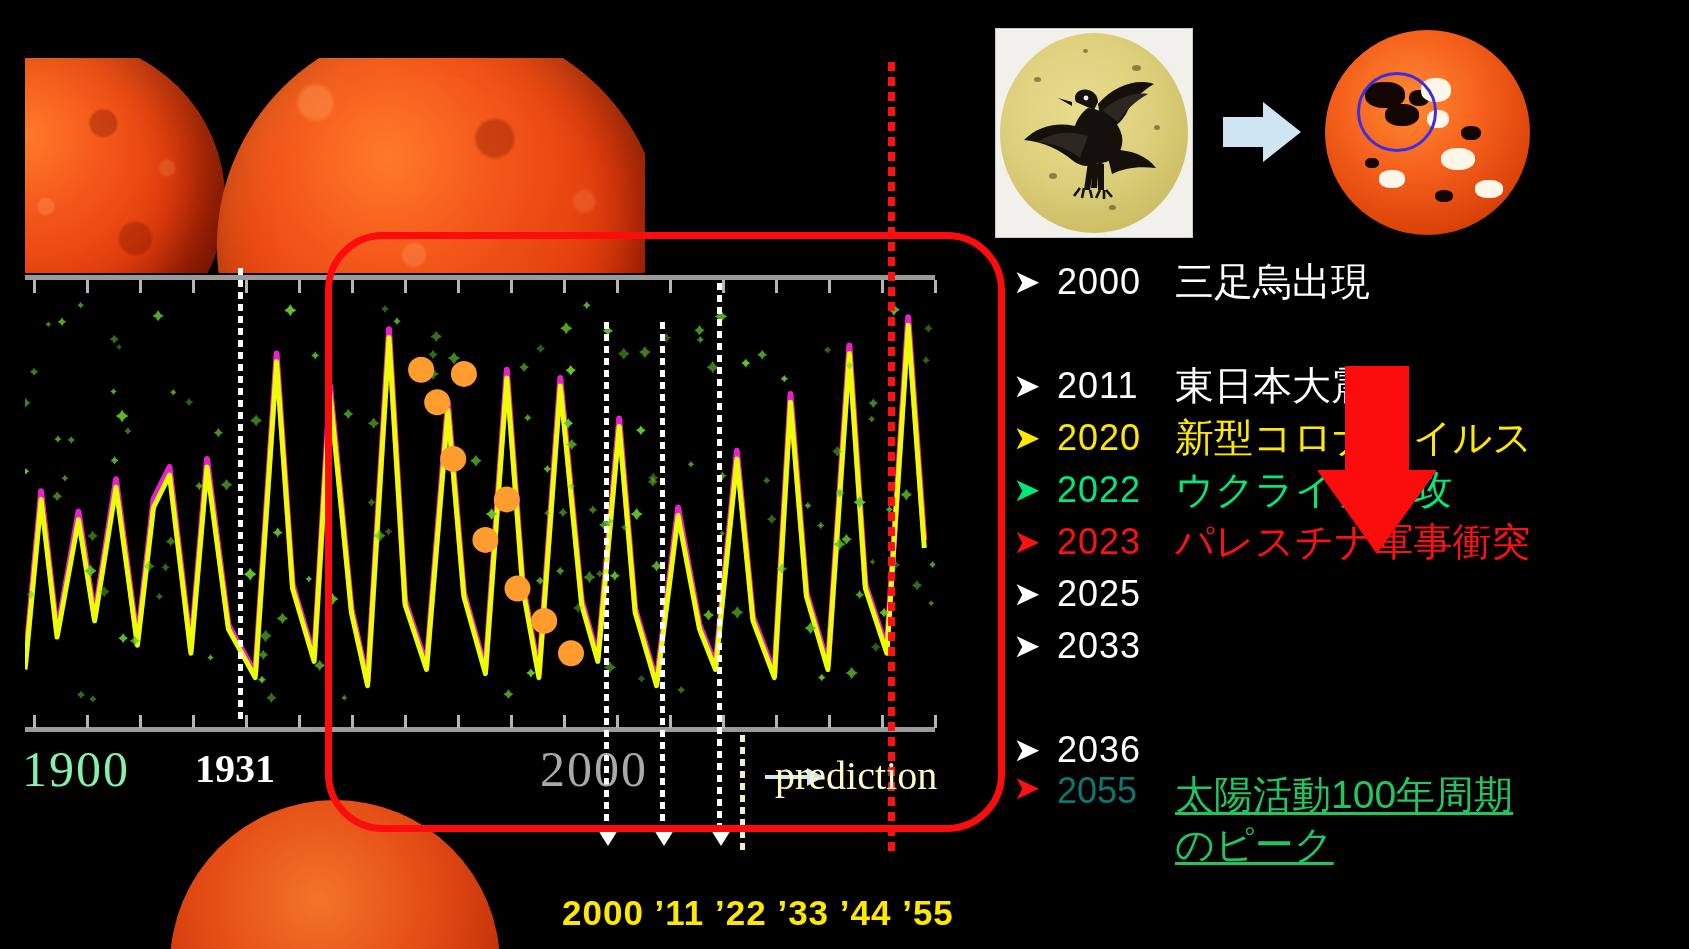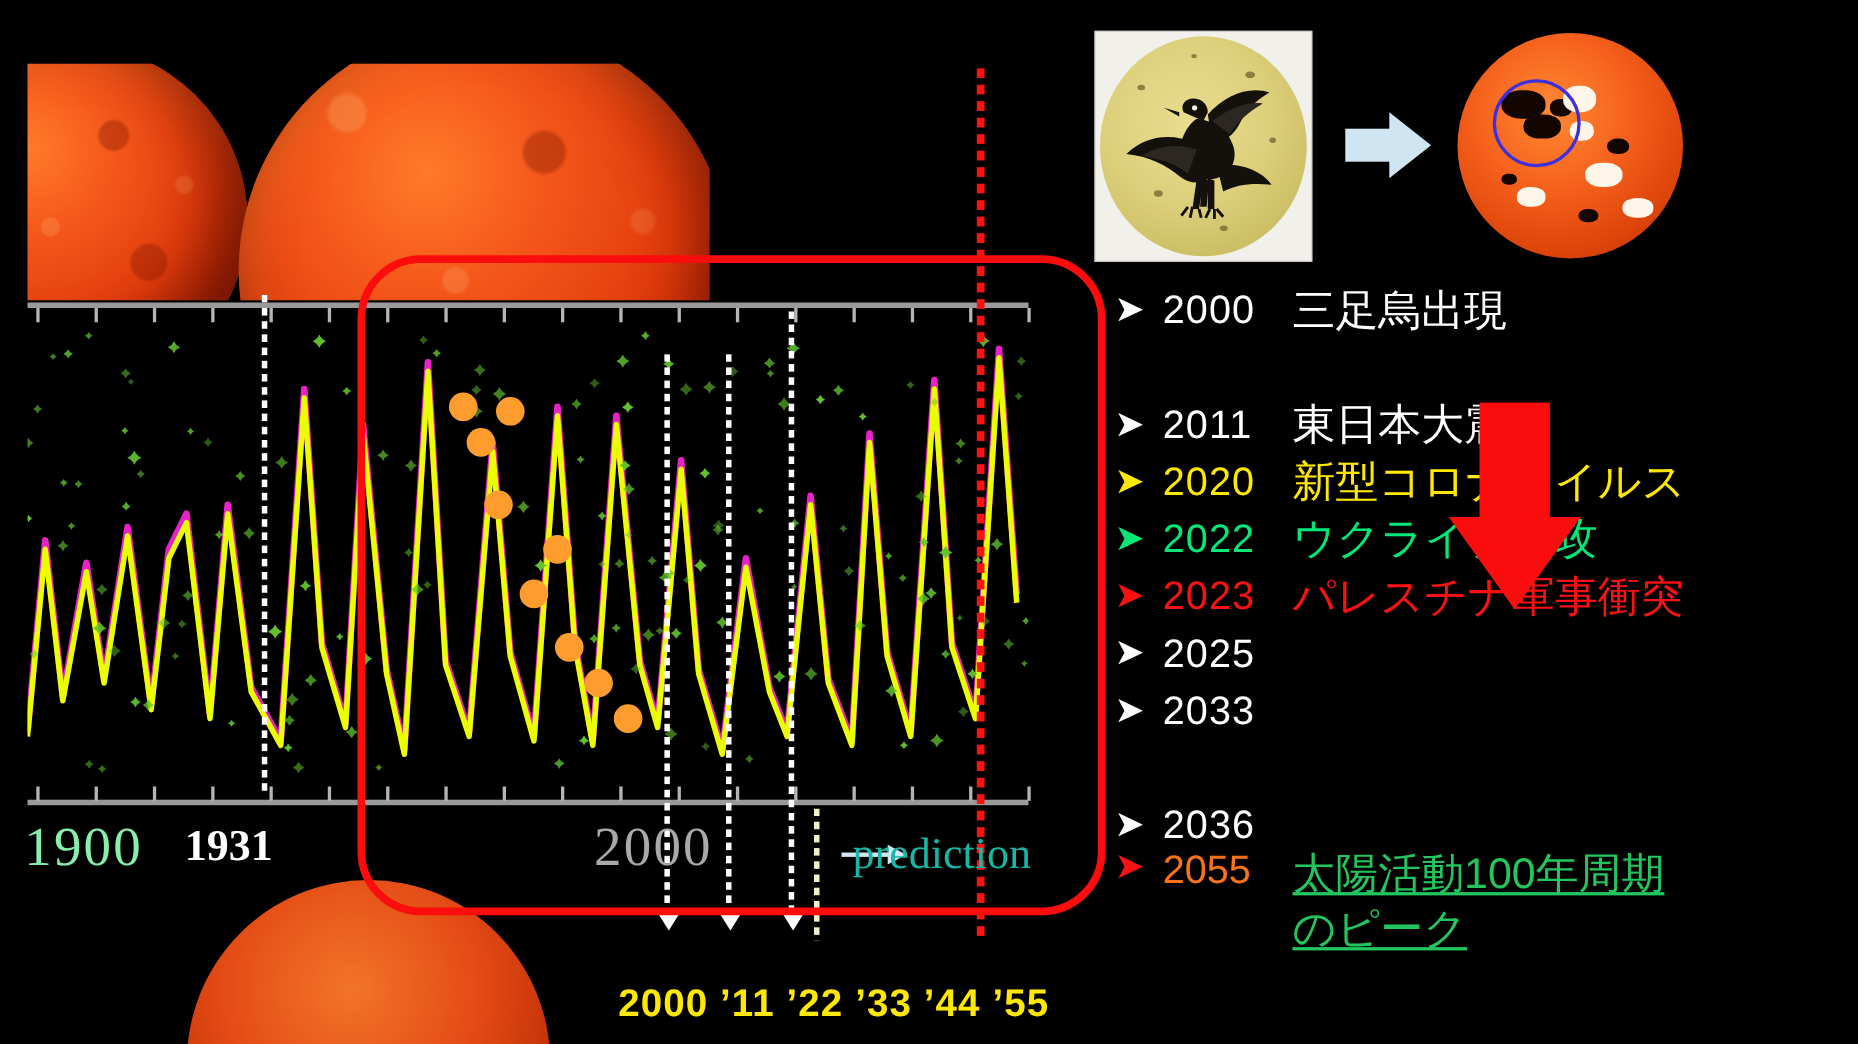--- a/index.html
+++ b/index.html
@@ -42,23 +42,23 @@
      background-size:5px 12px;}
   .vline.white{color:#ffffff;}
   .vline.cream{color:#f2f0c8;}
   .vline.redline{color:#ff1111;width:7px;background-size:7px 15px;}
 
   .vdown-arrow{position:absolute;width:0;height:0;border-left:10px solid transparent;border-right:10px solid transparent;border-top:16px solid #fff;}
 
   
   .xlab{position:absolute;font-family:"Liberation Serif",serif;}
   .lab1900{left:22px;top:740px;font-size:50px;color:#86efac;letter-spacing:2px;}
-  .lab1931{left:168px;top:745px;font-size:40px;color:#ffffff;font-weight:bold;font-family:"Liberation Serif",serif;}
+  .lab1931{left:195px;top:745px;font-size:40px;color:#ffffff;font-weight:bold;font-family:"Liberation Serif",serif;}
   .lab2000{left:540px;top:740px;font-size:50px;color:#a9a9a9;letter-spacing:2px;}
-  .labpred{left:775px;top:752px;font-size:40px;color:#14b8a6;font-family:"Liberation Serif",serif;}
+  .labpred{left:775px;top:752px;font-size:40px;color:#fef9c3;font-family:"Liberation Serif",serif;}
   .pred-arrow{position:absolute;left:765px;top:768px;width:60px;height:18px;}
   .pred-arrow .shaft{position:absolute;left:0;top:7px;width:46px;height:4px;background:#cfe6f5;}
   .pred-arrow .head{position:absolute;left:42px;top:0;width:0;height:0;border-top:9px solid transparent;border-bottom:9px solid transparent;border-left:17px solid #cfe6f5;}
 
   .yellow-years{position:absolute;left:562px;top:893px;font-size:35px;color:#ffe800;font-weight:bold;letter-spacing:1px;white-space:nowrap;font-family:"Liberation Sans",sans-serif;}
 
   
   .now-label{position:absolute;left:728px;top:78px;color:#ffe800;font-family:"Liberation Serif",serif;font-size:76px;line-height:1;white-space:nowrap;}
   .now-label .arrowglyph{font-size:60px;vertical-align:6px;margin-right:12px;}
 
@@ -96,21 +96,21 @@
   .c-green{color:#00e878;}
   .c-red{color:#fb1111;}
 
   .down-arrow-big{position:absolute;left:322px;top:348px;width:120px;height:186px;}
   .down-arrow-big .stem{position:absolute;left:28px;top:0;width:64px;height:108px;background:#fb0d0d;}
   .down-arrow-big .head{position:absolute;left:0;top:104px;width:0;height:0;border-left:60px solid transparent;border-right:60px solid transparent;border-top:84px solid #fb0d0d;}
 
   .final{position:absolute;left:18px;top:752px;width:680px;}
   .final .frow{display:flex;align-items:flex-start;}
   .final .bullet{width:44px;font-size:33px;color:#fb1111;font-family:"Liberation Serif",serif;line-height:1.1;}
-  .final .yr{width:118px;font-size:36px;color:#f97316;font-family:"Liberation Sans",sans-serif;}
+  .final .yr{width:118px;font-size:36px;color:#0f766e;font-family:"Liberation Sans",sans-serif;}
   .final .txtblock{font-size:39px;color:#22c55e;line-height:1.28;font-family:"Liberation Sans",sans-serif;}
   .final .u{text-decoration:underline;text-underline-offset:4px;display:block;white-space:nowrap;}
 </style>
 </head>
 <body>
 
 <div id="stage">
 
   <div class="sun-strip">
     <div class="sun-disc sun-a">

